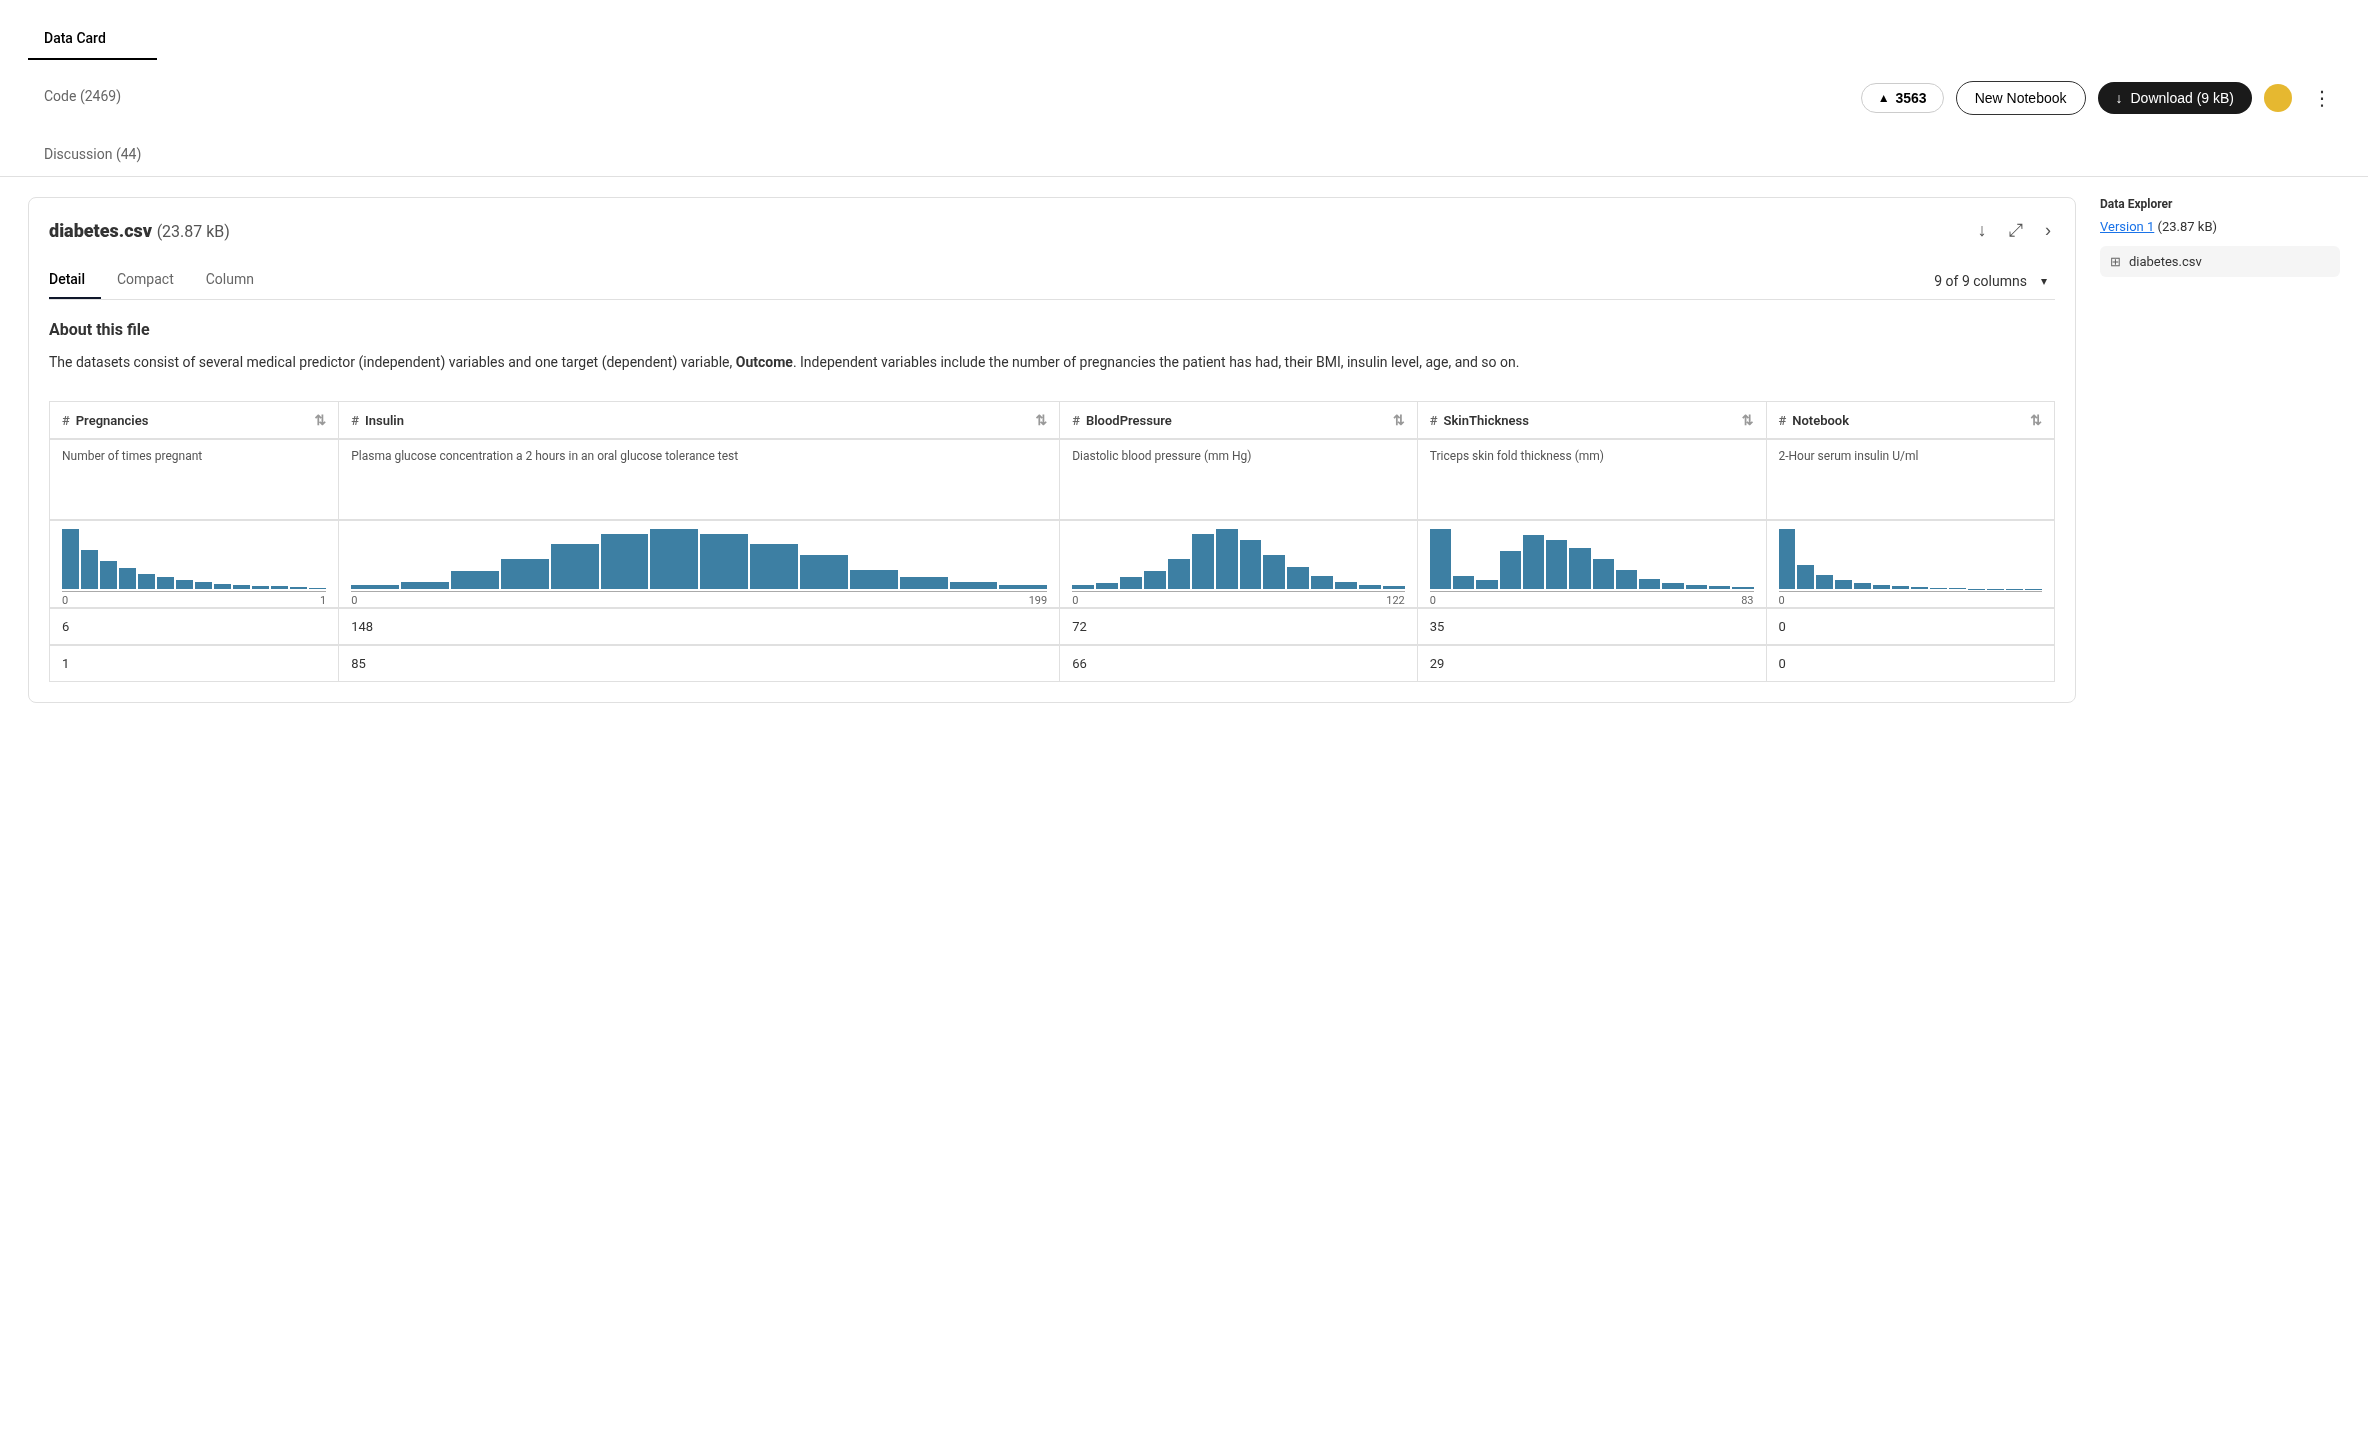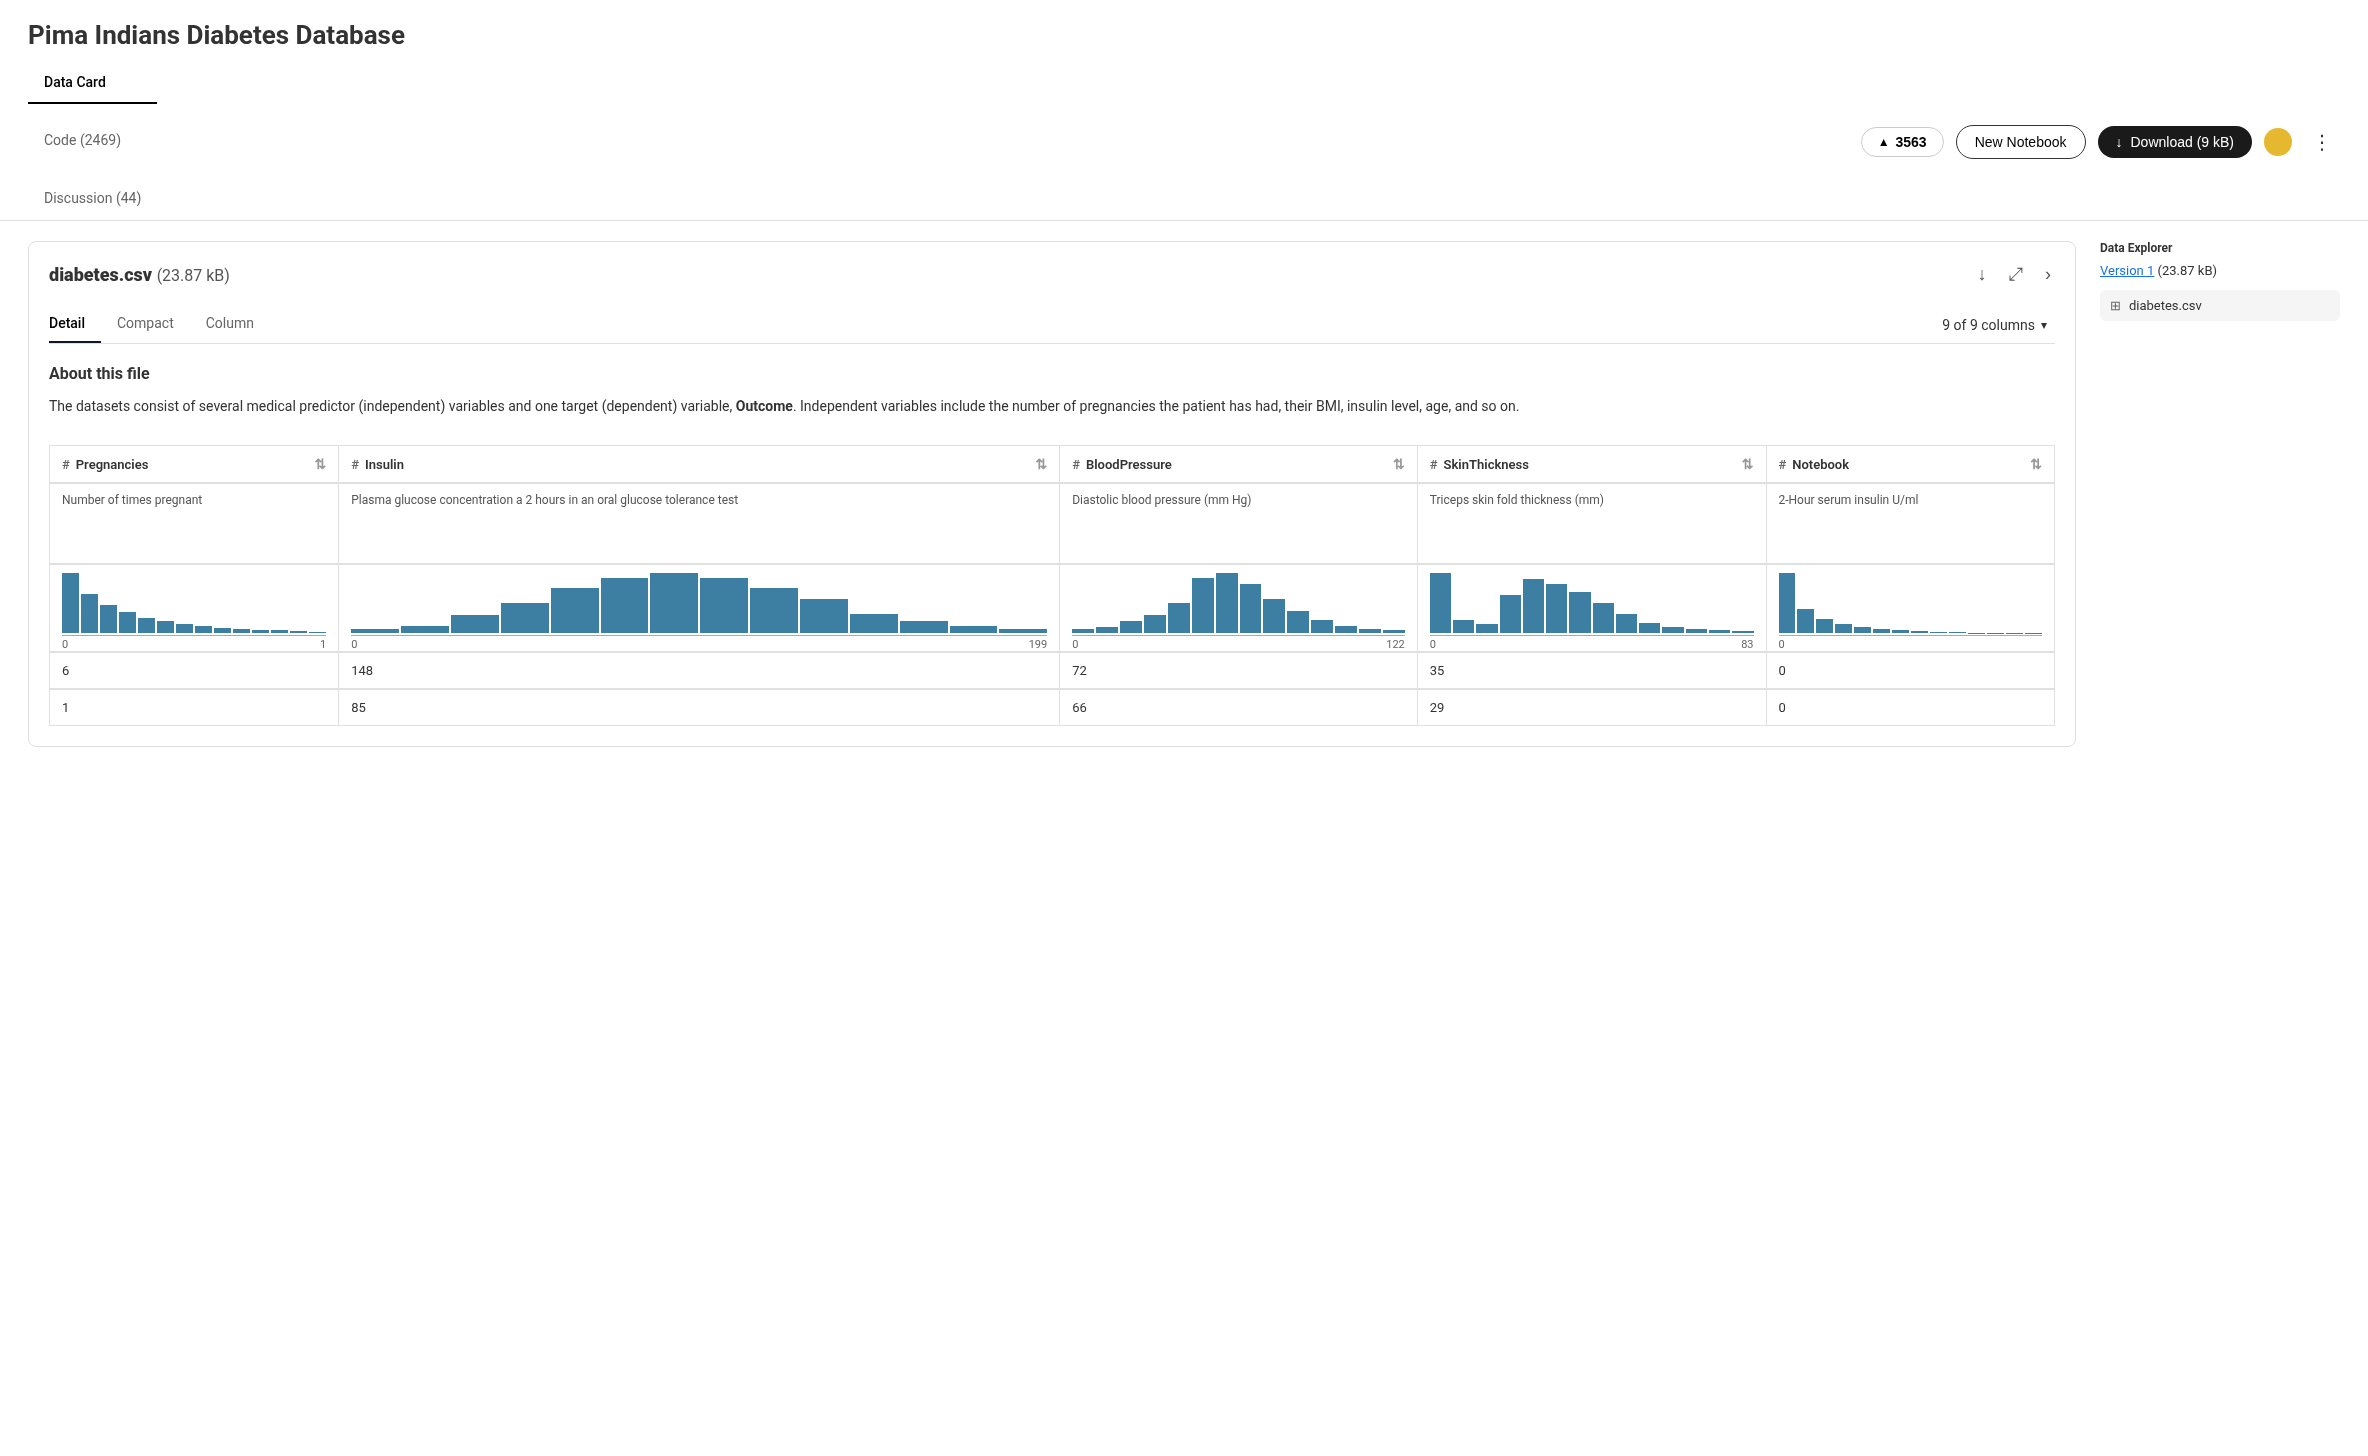--- a/index.html
+++ b/index.html
@@ -27,21 +27,21 @@
     .file-header { display: flex; align-items: center; justify-content: space-between; margin-bottom: 20px; }
     .file-title { font-size: 18px; font-weight: 700; }
     .file-size { font-size: 16px; font-weight: 400; color: #555; }
     .file-actions { display: flex; gap: 14px; align-items: center; }
     .file-action-btn { background: none; border: none; cursor: pointer; color: #555; font-size: 18px; padding: 2px 4px; }
 
     .data-tabs { display: flex; gap: 0; margin-bottom: 0; border-bottom: 1px solid #e0e0e0; justify-content: space-between; align-items: center; }
     .data-tab { padding: 8px 16px 10px; font-size: 14px; color: #666; cursor: pointer; border-bottom: 2px solid transparent; }
     .data-tab.active { color: #000; border-bottom: 2px solid #0f172a; font-weight: 500; }
     .data-tab:first-child { padding-left: 0; }
-    .columns-select { display: flex; align-items: center; gap: 6px; cursor: pointer; color: #333; font-size: 14px; padding: 4px 8px; }
+    .columns-select { display: flex; align-items: center; gap: 14px; cursor: pointer; color: #333; font-size: 14px; padding: 4px 8px; }
 
     .about-section { padding: 20px 0; }
     .about-title { font-size: 16px; font-weight: 700; margin-bottom: 12px; }
     .about-text { font-size: 14px; line-height: 1.6; color: #333; }
 
     .data-table { width: 100%; border-collapse: collapse; margin-top: 8px; }
     .data-table th, .data-table td { border: 1px solid #e0e0e0; padding: 0; vertical-align: top; }
     .col-header { display: flex; align-items: center; justify-content: space-between; padding: 10px 12px; background: #fff; }
     .col-name { display: flex; align-items: center; gap: 6px; font-weight: 600; font-size: 13px; }
     .hash-icon { color: #666; font-size: 13px; }
@@ -63,21 +63,20 @@
     .sidebar-version a { color: #1a73e8; text-decoration: underline; }
     .sidebar-file { display: flex; align-items: center; gap: 8px; padding: 8px 10px; background: #f5f5f5; border-radius: 6px; font-size: 13px; cursor: pointer; }
     .sidebar-file-icon { color: #666; }
 
     .chevron-down { font-size: 12px; }
   </style>
 </head>
 <body>
 
 <div class="top-bar">
-  <div class="page-title">Pima Indians Diabetes Database</div>
   <div class="tabs-row">
     <div class="tabs">
       <div class="tab active">Data Card</div>
       <div class="tab">Code (2469)</div>
       <div class="tab">Discussion (44)</div>
     </div>
     <div class="tab-actions">
       <button class="vote-btn">
         <span class="vote-arrow">▲</span>
         <span class="vote-count">3563</span>

